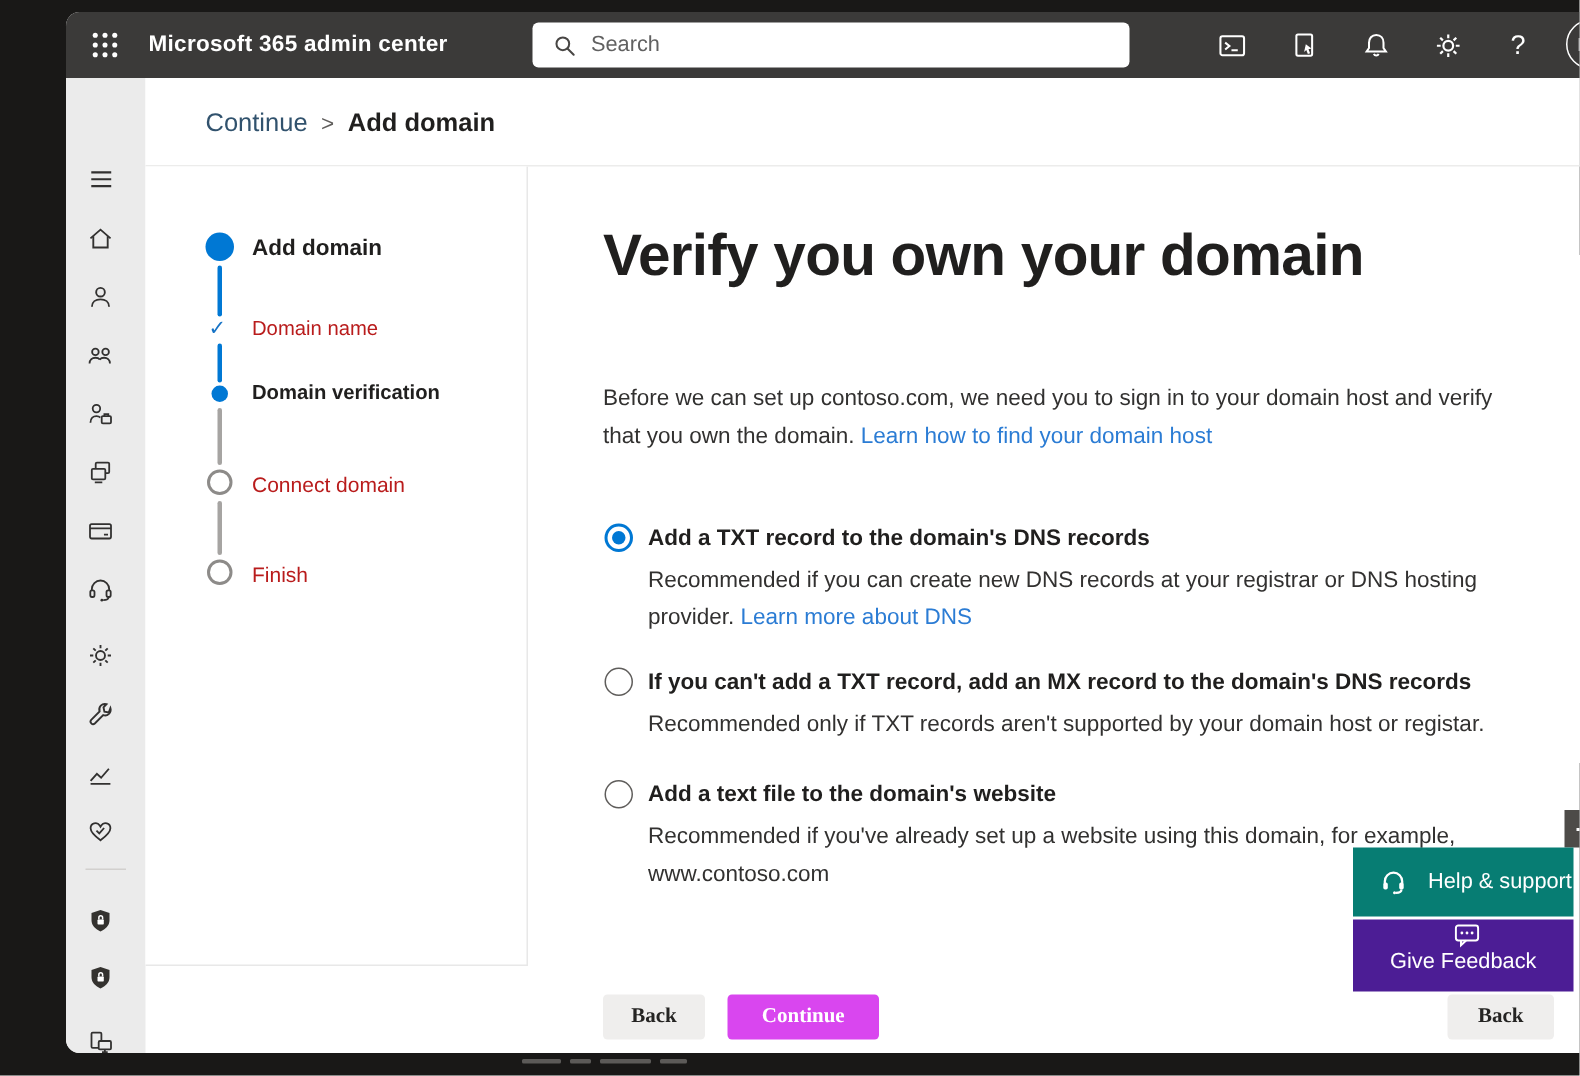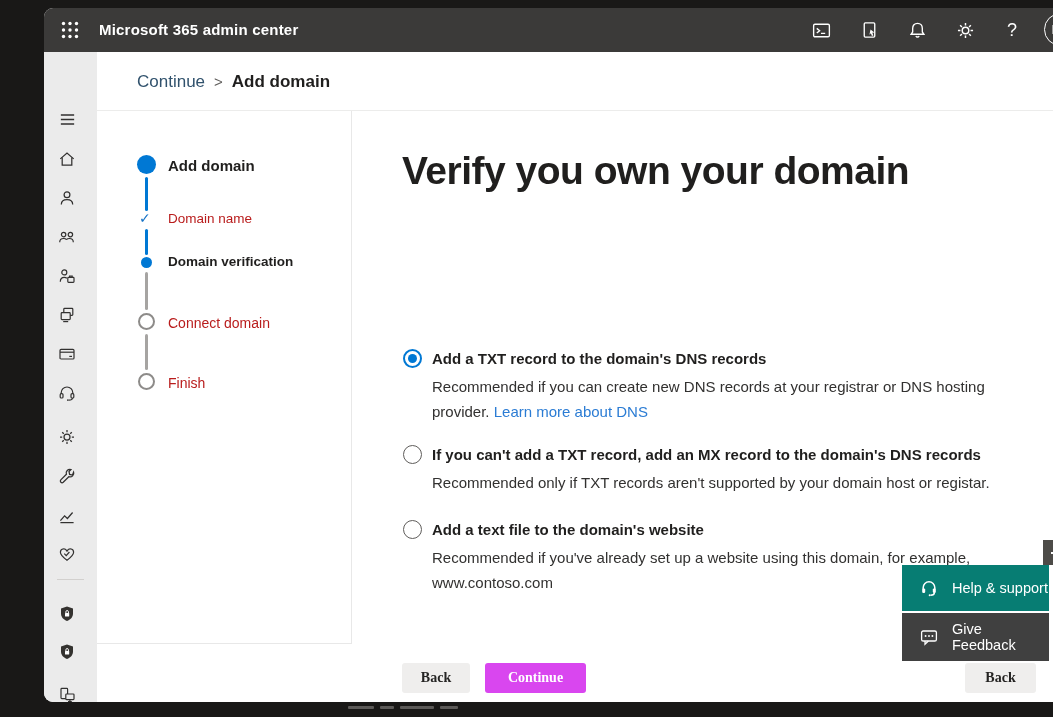--- a/index.html
+++ b/index.html
@@ -66,21 +66,21 @@
   .sc-thumb { position:absolute; left:3px; top:16px; width:11px; height:290px; background:#8d8d8d; border-radius:6px; cursor:pointer; }
   .tri { width:0; height:0; position:absolute; left:3px; cursor:pointer; }
   .tri.up { top:5px; border-left:5.5px solid transparent; border-right:5.5px solid transparent; border-bottom:7px solid #8d8d8d; }
   .tri.down { bottom:8px; border-left:5.5px solid transparent; border-right:5.5px solid transparent; border-top:7px solid #8d8d8d; }
   
   .minbtn { position:absolute; left:999px; top:532px; width:29px; height:25px; background:#4d4b48; display:flex; align-items:center; justify-content:center; cursor:pointer; z-index:5; }
   .minbtn span { display:block; width:13px; height:2px; background:#fff; }
   .fly { position:absolute; left:858px; width:147px; display:flex; align-items:center; cursor:pointer; z-index:5; color:#fff; font-size:14.5px; }
   .fly svg { margin:0 13px 0 17px; flex:0 0 auto; }
   .fly.help { top:557px; height:46px; background:#077d73; }
-  .fly.feedback { top:605px; height:48px; background:#404040; }
+  .fly.feedback { top:605px; height:48px; background:#4c1d95;flex-direction:column; }
   
   .remnant { position:absolute; left:348px; top:706px; display:flex; gap:6px; }
   .remnant span { display:block; height:3px; background:#5c5a58; border-radius:1px; }
 </style>
 </head>
 <body>
 
 <div class="window">
 
   <div class="topbar">
@@ -94,20 +94,27 @@
             <circle cx="10" cy="10" r="1.7"></circle>
             <circle cx="16.5" cy="10" r="1.7"></circle>
           <circle cx="3.5" cy="16.5" r="1.7"></circle>
             <circle cx="10" cy="16.5" r="1.7"></circle>
             <circle cx="16.5" cy="16.5" r="1.7"></circle>
         </g>
       </svg>
     </div>
     <div class="brand">Microsoft 365 admin center</div>
 
+    <div class="searchbox">
+      <svg width="17" height="17" viewBox="0 0 20 20">
+        <circle cx="8.5" cy="8.5" r="5" fill="none" stroke="#484644" stroke-width="1.6"></circle>
+        <line x1="12.3" y1="12.3" x2="17" y2="17" stroke="#484644" stroke-width="1.6" stroke-linecap="round"></line>
+      </svg>
+      <input type="text" placeholder="Search" style="">
+    </div>
 
     <div class="tb-ic" style="left:761px;">
       <svg width="21" height="21" viewBox="0 0 20 20" fill="none" stroke="#fff" stroke-width="1.3">
         <rect x="2.5" y="4" width="15" height="12" rx="1.3"></rect>
         <polyline points="5.5,8 8.2,10.2 5.5,12.4"></polyline>
         <line x1="9.5" y1="12.8" x2="13.5" y2="12.8"></line>
       </svg>
     </div>
     <div class="tb-ic" style="left:809px;">
       <svg width="21" height="21" viewBox="0 0 20 20" fill="none" stroke="#fff" stroke-width="1.3">
@@ -261,20 +268,21 @@
 
     <div class="wz-label b" style="top:46px; font-size:15px;">Add domain</div>
     <div class="wz-label" style="top:100px; font-size:13.5px;">Domain name</div>
     <div class="wz-label b" style="top:143px; font-size:13.5px;">Domain verification</div>
     <div class="wz-label" style="top:204px;">Connect domain</div>
     <div class="wz-label" style="top:264px;">Finish</div>
   </div>
 
   <h1 class="title">Verify you own your domain</h1>
 
+  <p class="intro"><span>Before we can set up contoso.com, we need you to sign in to your domain host and verify that you own the domain. </span><a class="lnk">Learn how to find your domain host</a></p>
 
   <div class="option selected" style="top:341px;">
     <span class="radio"></span>
     <div class="opt-label">Add a TXT record to the domain's DNS records</div>
     <div class="opt-desc"><span>Recommended if you can create new DNS records at your registrar or DNS hosting provider. </span><a class="lnk">Learn more about DNS</a></div>
   </div>
 
   <div class="option" style="top:437px;">
     <span class="radio"></span>
     <div class="opt-label">If you can't add a TXT record, add an MX record to the domain's DNS records</div>

